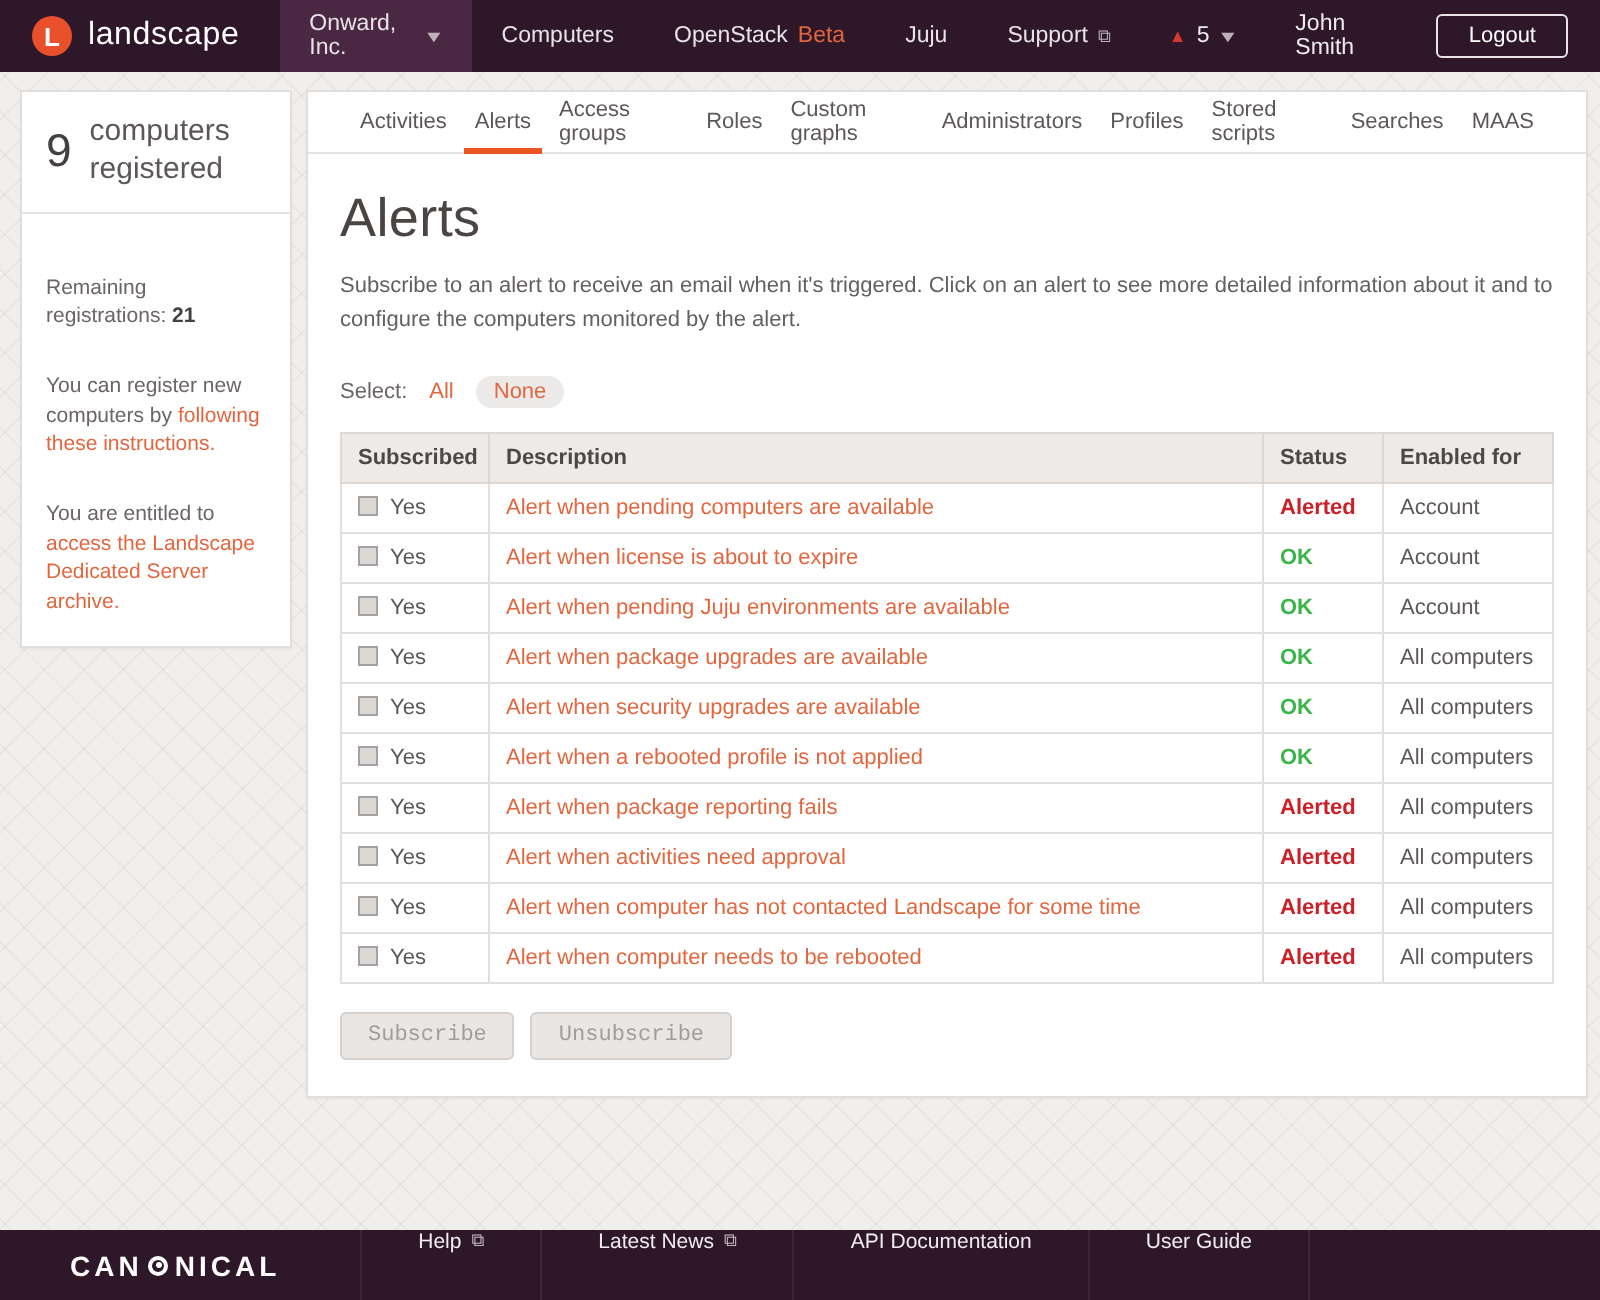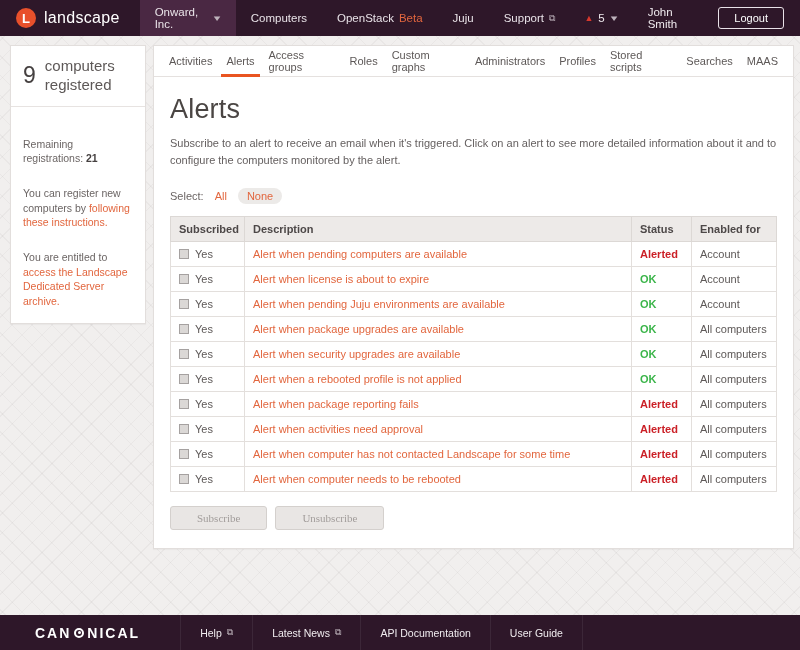--- a/index.html
+++ b/index.html
@@ -42,21 +42,21 @@
   .count-num { font-size:23px; color:#454040; }
   .count-label { font-size:15px; color:#5d5857; line-height:1.25; width:60px; }
   .side-body { padding:10px 12px 14px; font-size:10.5px; color:#6b6564; line-height:1.4; }
   .side-body p { margin-bottom:11px;margin-top:20px; }
   .side-body p:last-child { margin-bottom:0; }
   .side-body b { color:#454040; }
   .side-link { color:#e2663e; }
 
   
   .main { flex:1; }
-  .tabs { display:flex; justify-content:flex-end; align-items:stretch; height:31px; border-bottom:1px solid #e5e1df; padding:0 8px; }
+  .tabs { display:flex; justify-content:flex-end; align-items:stretch; height:31px; border-bottom:1px solid #e5e1df; padding:0 19px; }
   .tab { display:flex; align-items:center; padding:0 7px; font-size:11px; color:#5d5857; cursor:pointer; position:relative; }
   .tab.active::after { content:""; position:absolute; left:2px; right:2px; bottom:-1px; height:3px; background:#e95420; }
   .main-body { padding:11px 16px 18px; }
   .page-title { font-size:27px; font-weight:300; color:#4a4543; margin:6px 0 10px; letter-spacing:0.2px; }
   .page-desc { font-size:11px; color:#656060; line-height:1.5; margin-bottom:20px; max-width:610px; }
   .select-row { display:flex; align-items:center; gap:11px; font-size:11px; color:#6b6564; margin-bottom:12px; }
   .select-all { color:#e2663e; }
   .select-none { color:#e2663e; background:#eceae8; border-radius:9px; padding:2px 9px; }
 
   table.alerts { border-collapse:collapse; width:592px; font-size:11px; table-layout:fixed; }
@@ -66,31 +66,31 @@
   .alert-link { color:#e2663e; }
   .cb { appearance:none; -webkit-appearance:none; width:10px; height:10px; border:1px solid #a5a1a0;
     background:#dbd8d6; margin-right:6px; vertical-align:-1px; cursor:pointer; }
   .status-text { font-weight:bold; }
   .status-text.alerted { color:#cb2027; }
   .status-text.ok { color:#3bb54a; }
   .enabled-cell { color:#6b6564; }
 
   .btn-row { display:flex; gap:8px; margin-top:14px; }
   .action-btn { background:#e9e6e4; border:1px solid #d4d0cd; color:#a3topbtn; color:#a29d9b; font-size:11px;
-    padding:5px 26px; border-radius:3px; font-family:Liberation Serif, serif; }
+    padding:5px 13px; border-radius:3px; font-family:Liberation Mono, monospace; }
 
   
   .footer { height:35px; background:#2e1729; display:flex; align-items:stretch; flex-shrink:0; color:#f0ecef; }
   .f-logo { display:flex; align-items:center; gap:1px; margin-left:35px; font-size:14px; font-weight:bold;
     letter-spacing:2px; color:#fff; }
   .o-mark { width:10px; height:10px; border:2px solid #fff; border-radius:50%; display:inline-flex;
     align-items:center; justify-content:center; margin:0 2px; }
   .o-mark::after { content:""; width:3px; height:3px; background:#fff; border-radius:50%; }
   .f-links { display:flex; align-items:stretch; margin-left:40px; }
-  .f-link { display:flex; align-items:center; gap:5px; padding:0 19px; font-size:10.5px; color:#f0ecef;
+  .f-link { display:flex; gap:5px; padding:0 28px; font-size:10.5px; color:#f0ecef;
     border-right:1px solid rgba(255,255,255,0.07); cursor:pointer; }
   .f-link:first-child { border-left:1px solid rgba(255,255,255,0.07); }
 </style>
 </head>
 <body>
 
 <div class="topbar">
   <div class="brand">
     <span class="brand-mark">L</span>
     <span class="brand-name">landscape</span>

